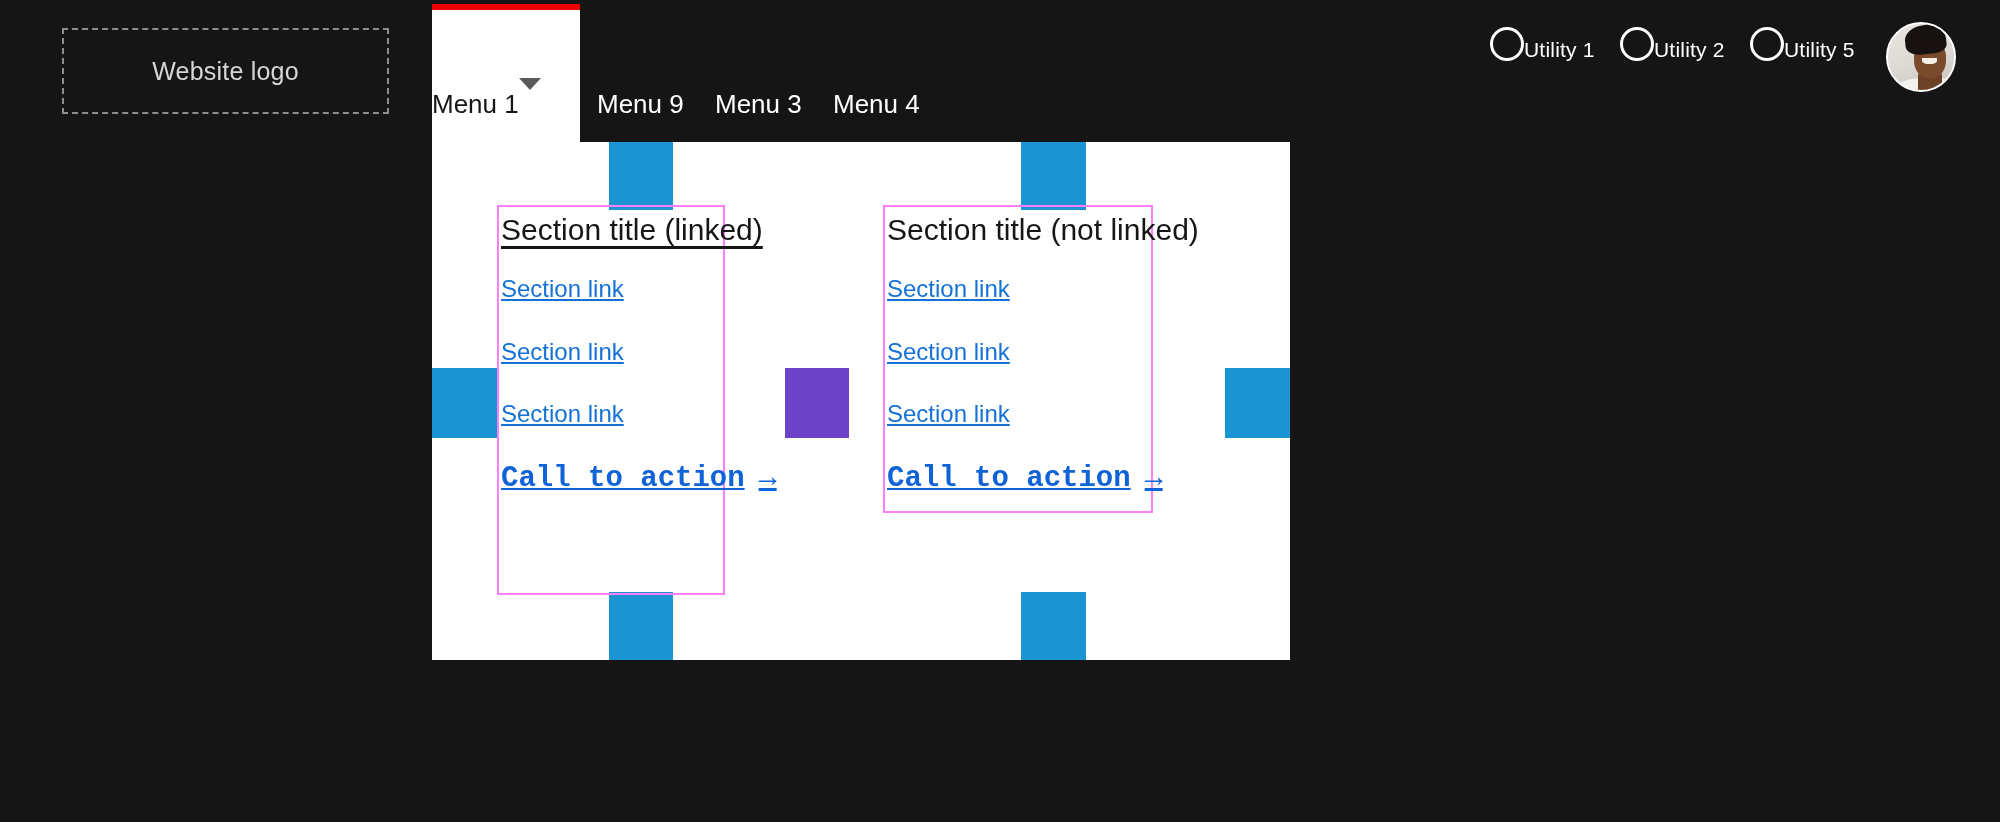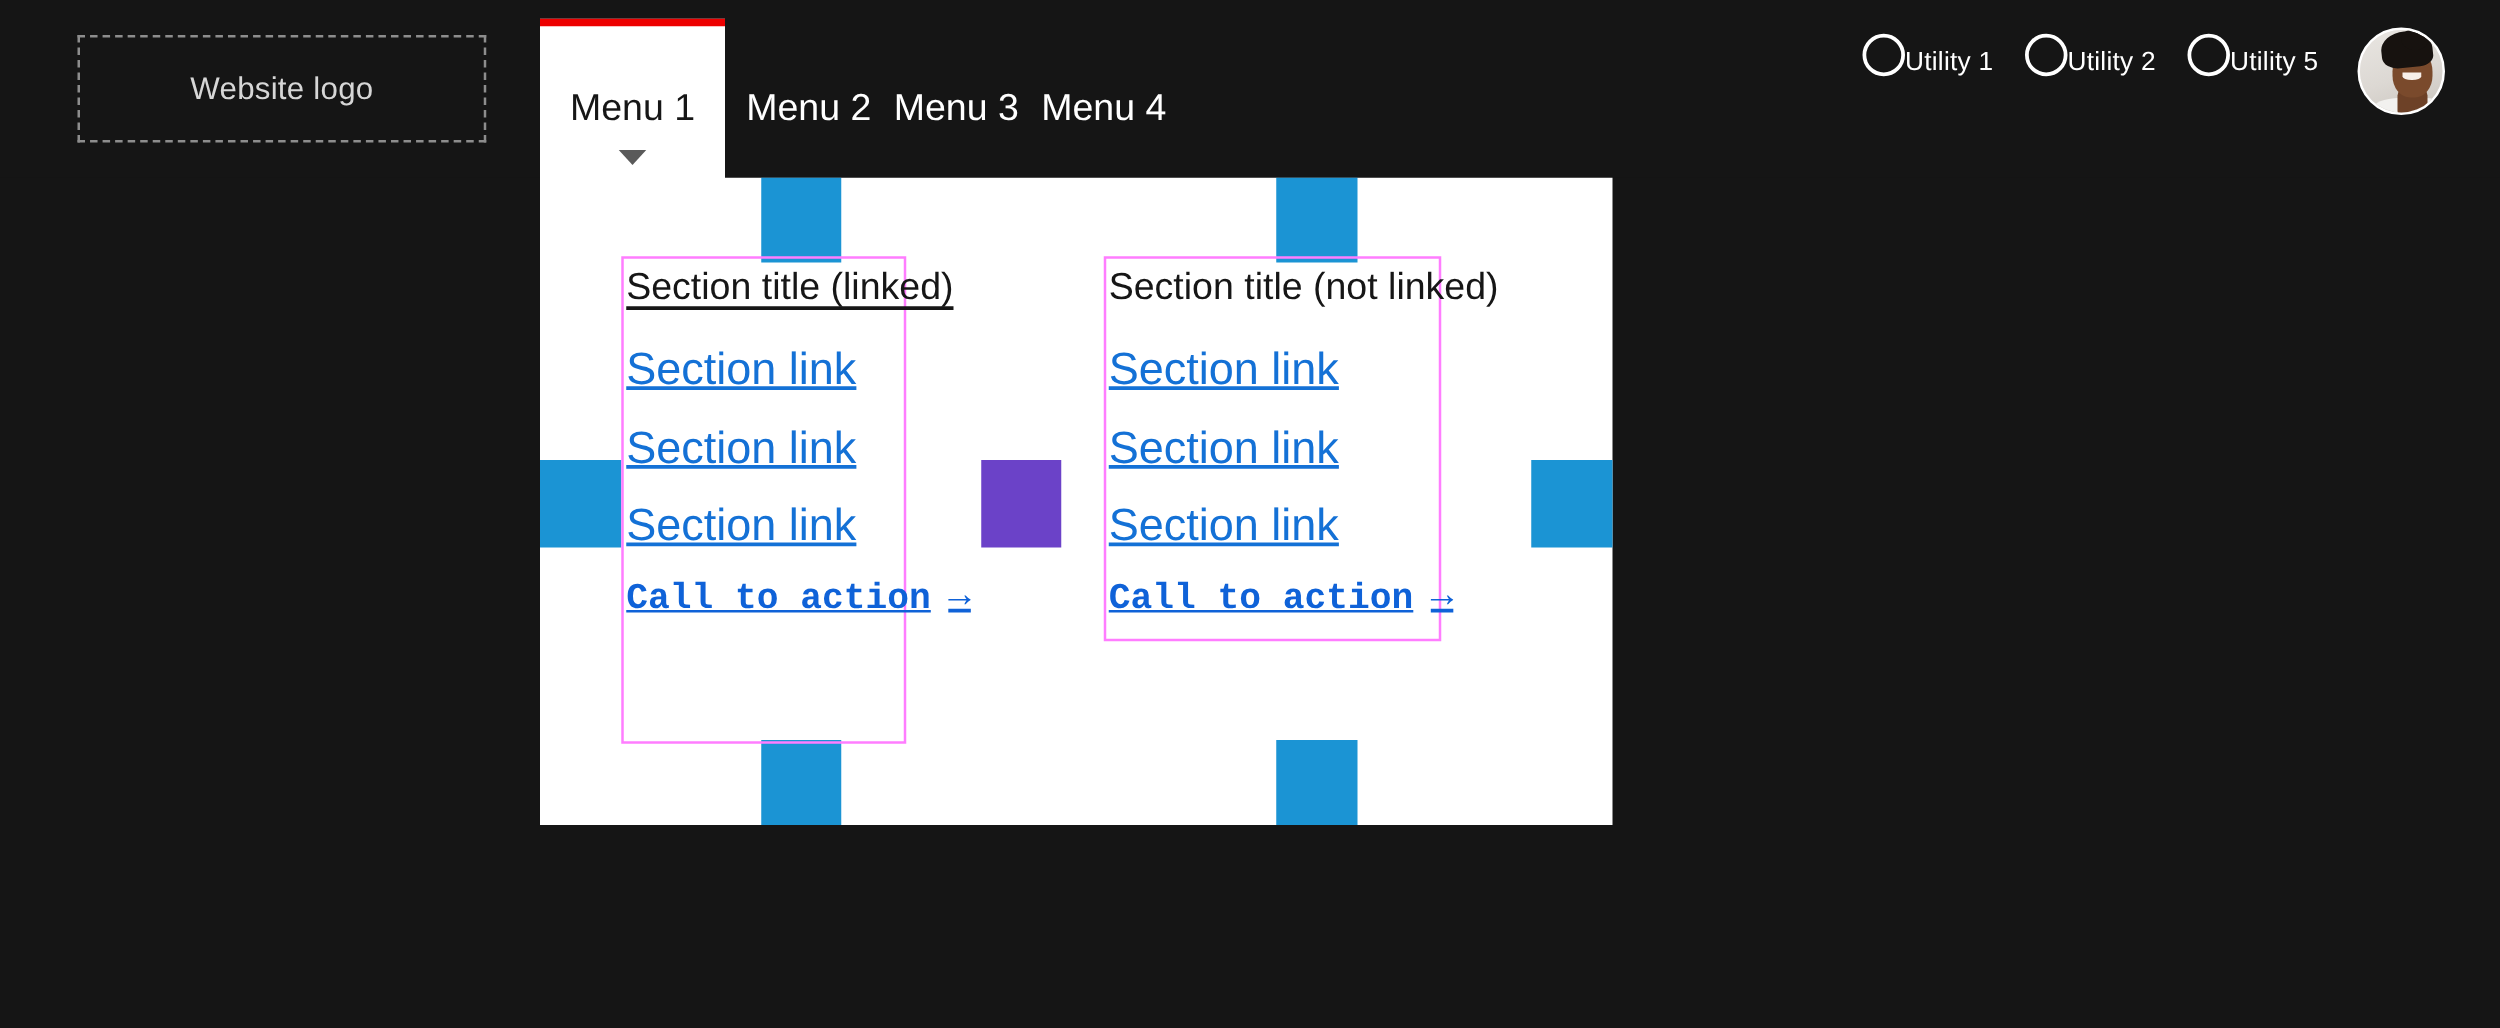--- a/index.html
+++ b/index.html
@@ -42,28 +42,28 @@
   }
 
   
   .nav {
     position: absolute;
     left: 432px; top: 0;
     height: 142px;
   }
   .nav-item {
     position: absolute;
-    top: 15px;
+    top: 4px;
     height: 142px;
     display: flex;
-    flex-direction: column;
+    flex-direction: row;
     align-items: center;
     justify-content: flex-start;
     color: #ffffff;
-    font-size: 30px;
+    font-size: 26px;
     white-space: nowrap;
   }
   .nav-item .nav-label {
     margin-top: 57px;
     line-height: 1;
   }
   .nav-item.active {
     background: #ffffff;
     color: #151515;
     width: 148px;
@@ -190,21 +190,21 @@
     line-height: 1;
   }
   .sec-title.linked {
     text-decoration: underline;
     text-decoration-thickness: 3px;
     text-underline-offset: 6px;
   }
   .sec-link {
     position: absolute;
     left: 2px;
-    font-size: 36px;
+    font-size: 24px;
     color: #1471d6;
     line-height: 1;
     white-space: nowrap;
   }
   .sec-link.l1 { top: 70px; }
   .sec-link.l2 { top: 133px; }
   .sec-link.l3 { top: 195px; }
   .cta {
     position: absolute;
     left: 2px; top: 256px;
@@ -269,21 +269,21 @@
       <span>Website logo</span>
     </div>
 
     <nav class="nav">
       <div class="nav-item active">
         <div class="nav-redbar"></div>
         <span class="nav-label">Menu 1</span>
         <span class="caret"></span>
       </div>
       <div class="nav-item n2">
-        <span class="nav-label">Menu 2</span>
+        <span class="nav-label">Menu 9</span>
       </div>
       <div class="nav-item n3">
         <span class="nav-label">Menu 3</span>
       </div>
       <div class="nav-item n4">
         <span class="nav-label">Menu 4</span>
       </div>
     </nav>
 
     <div class="utilities">

